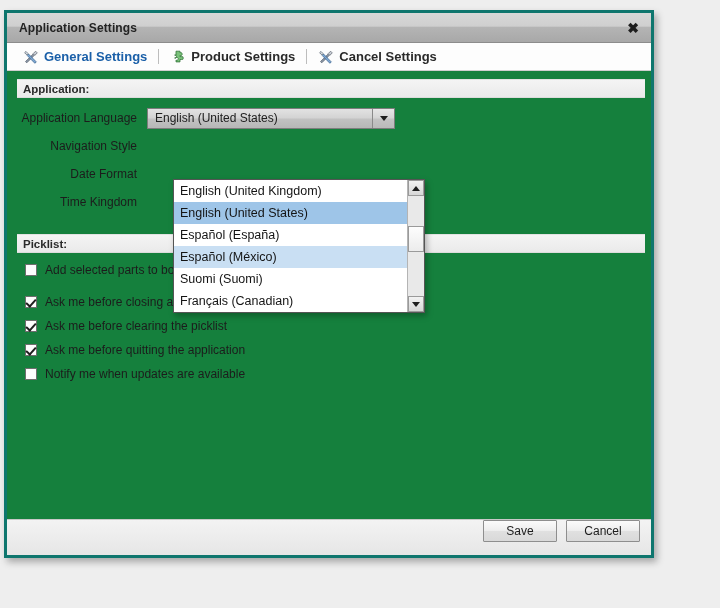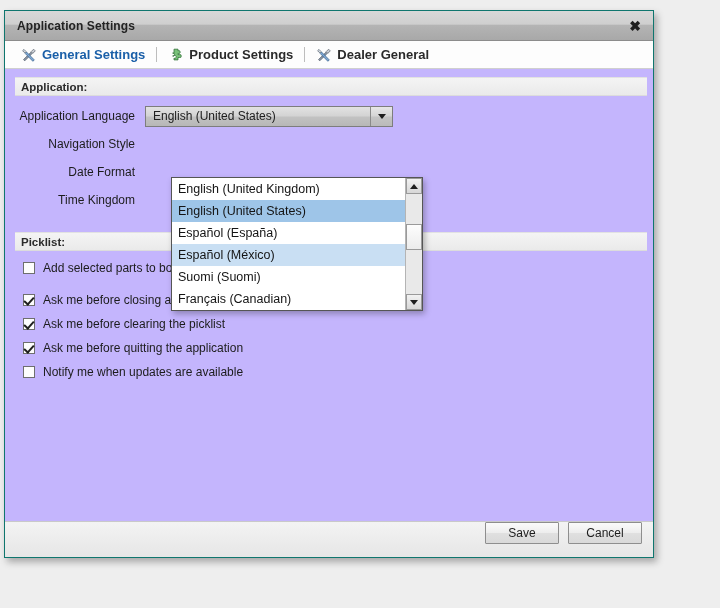--- a/index.html
+++ b/index.html
@@ -10,21 +10,21 @@
     overflow:hidden;
     position:relative;
   }
 
   
   #dialog{
     position:absolute;
     left:4px; top:10px;
     width:650px; height:548px;
     background:#ffffff;
-    border:1px solid #0f766e;
+    border:3px solid #0f766e;
     box-shadow:3px 4px 7px rgba(0,0,0,0.30);
     box-sizing:border-box;
     display:flex;flex-direction:column;
   }
 
   
   .titlebar{
     height:30px;
     background:linear-gradient(to bottom,#d8d8d8 0%,#cfcfcf 45%,#b4b4b4 50%,#a8a8a8 100%);
     border-bottom:1px solid #8c8c8c;
@@ -65,21 +65,21 @@
   }
   .tab.active .tab-label{color:#1a5fa8;}
   .tab-sep{
     width:1px;height:15px;background:#bdbdbd;margin:0 5px;
   }
   .icon{display:inline-block;width:16px;height:16px;position:relative;flex:0 0 auto;}
 
   
   .content{
     flex:1 1 auto;
-    background:#c4b5fd;
+    background:#15803d;
     position:relative;
     padding:0;
     overflow:visible;
   }
 
   .section-header{
     margin:8px 6px 0 10px;
     height:19px;
     background:linear-gradient(to bottom,#f4f4f4 0%,#eaeaea 100%);
     border-top:1px solid #e2e2e2;
@@ -284,21 +284,21 @@
 
     <div class="tab">
       <span class="icon ic-tools">
         <svg width="16" height="16" viewBox="0 0 16 16">
           <path d="M2.5 12.6 L10 5.2 L11.2 6.4 L3.8 13.8 Z" fill="#8d99a8" stroke="#4d5867" stroke-width="0.7"></path>
           <path d="M10.2 4.6 L12.6 2.2 L14.3 3.9 L11.9 6.3 Z" fill="#c9ced6" stroke="#59606b" stroke-width="0.7"></path>
           <path d="M13.3 12.9 L5.6 5.1 L4.2 6.5 L11.9 14.3 Z" fill="#7fa8d4" stroke="#2f5a86" stroke-width="0.7"></path>
           <path d="M5.2 4.7 L3.0 2.4 L1.6 3.7 L3.9 6.0 Z" fill="#d6dde5" stroke="#55606c" stroke-width="0.7"></path>
         </svg>
       </span>
-      <span class="tab-label">Dealer General</span>
+      <span class="tab-label">Cancel Settings</span>
     </div>
 
   </div>
 
   <div class="content">
 
     <div class="section-header">
       <span>Application:</span>
     </div>
 

